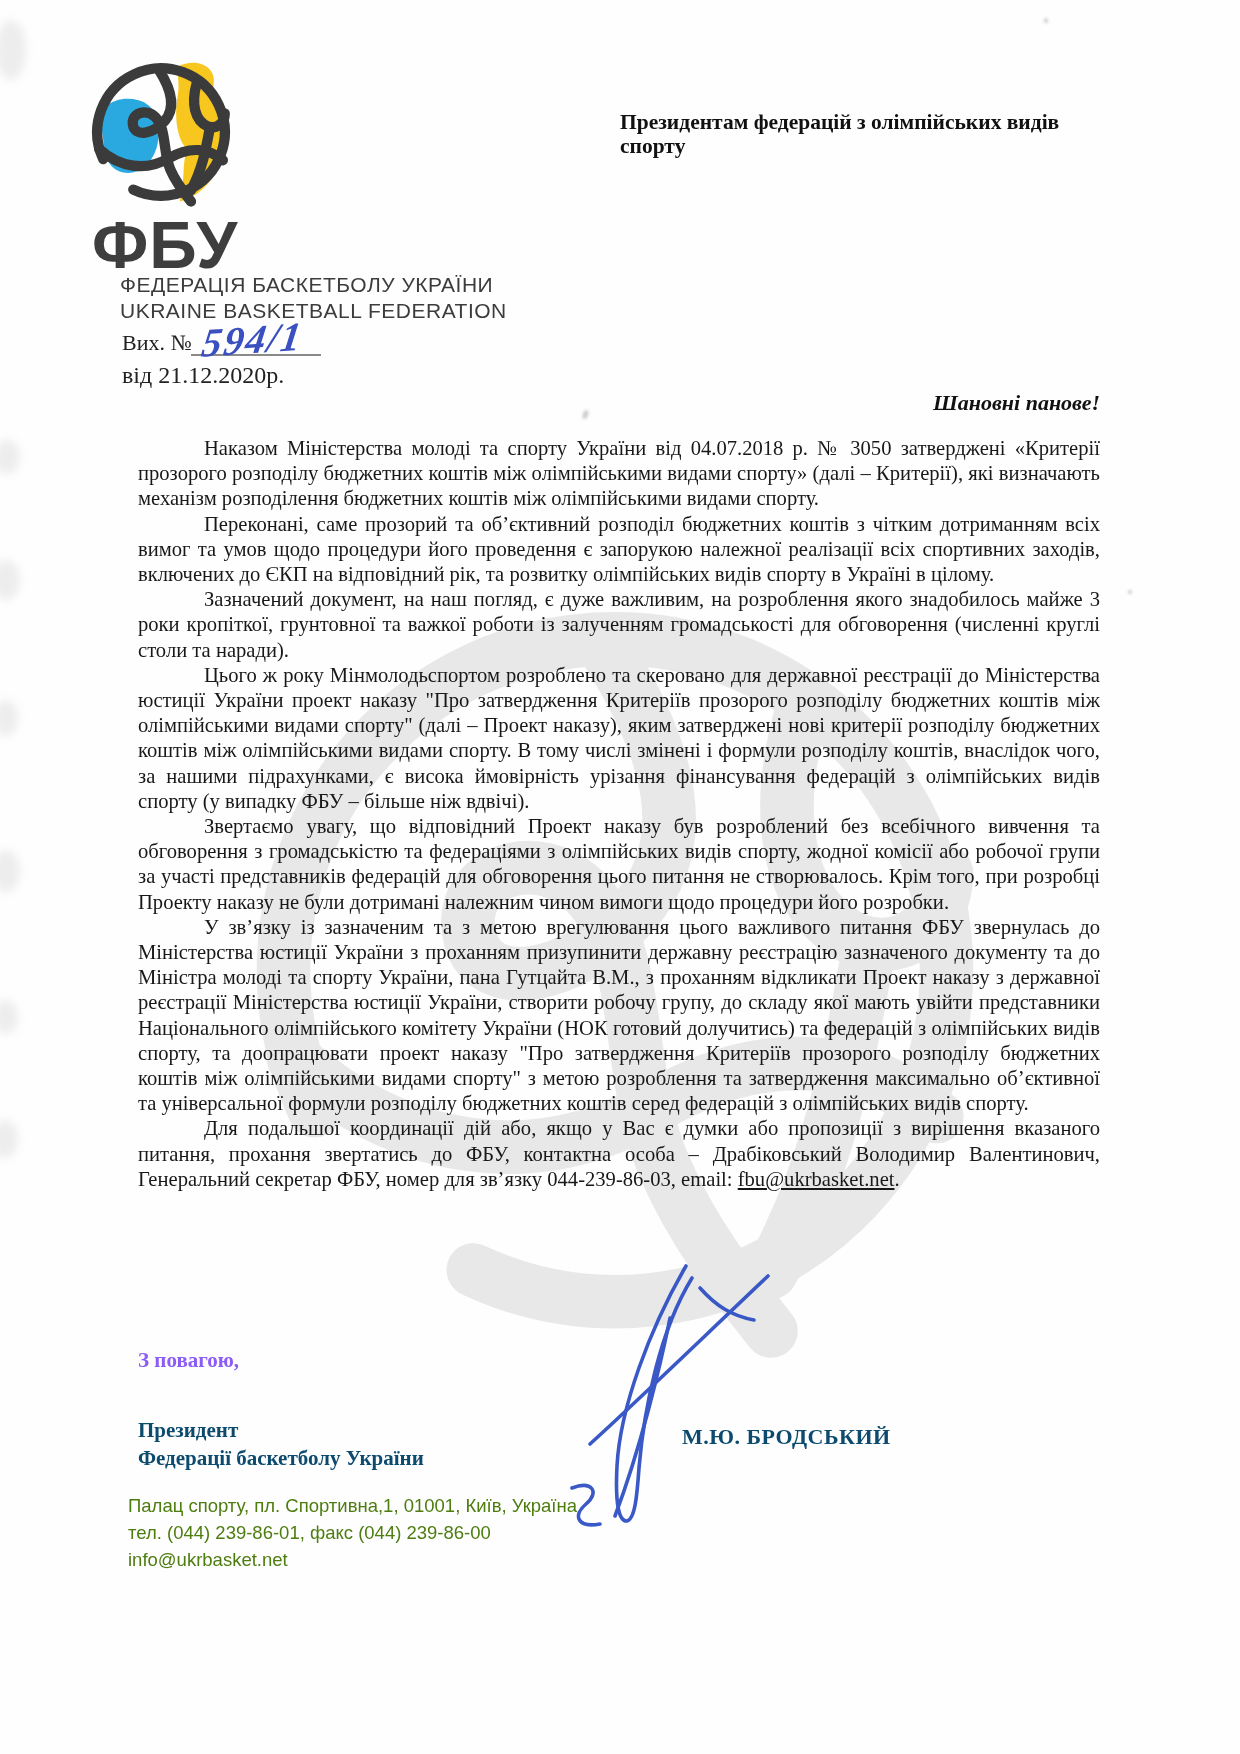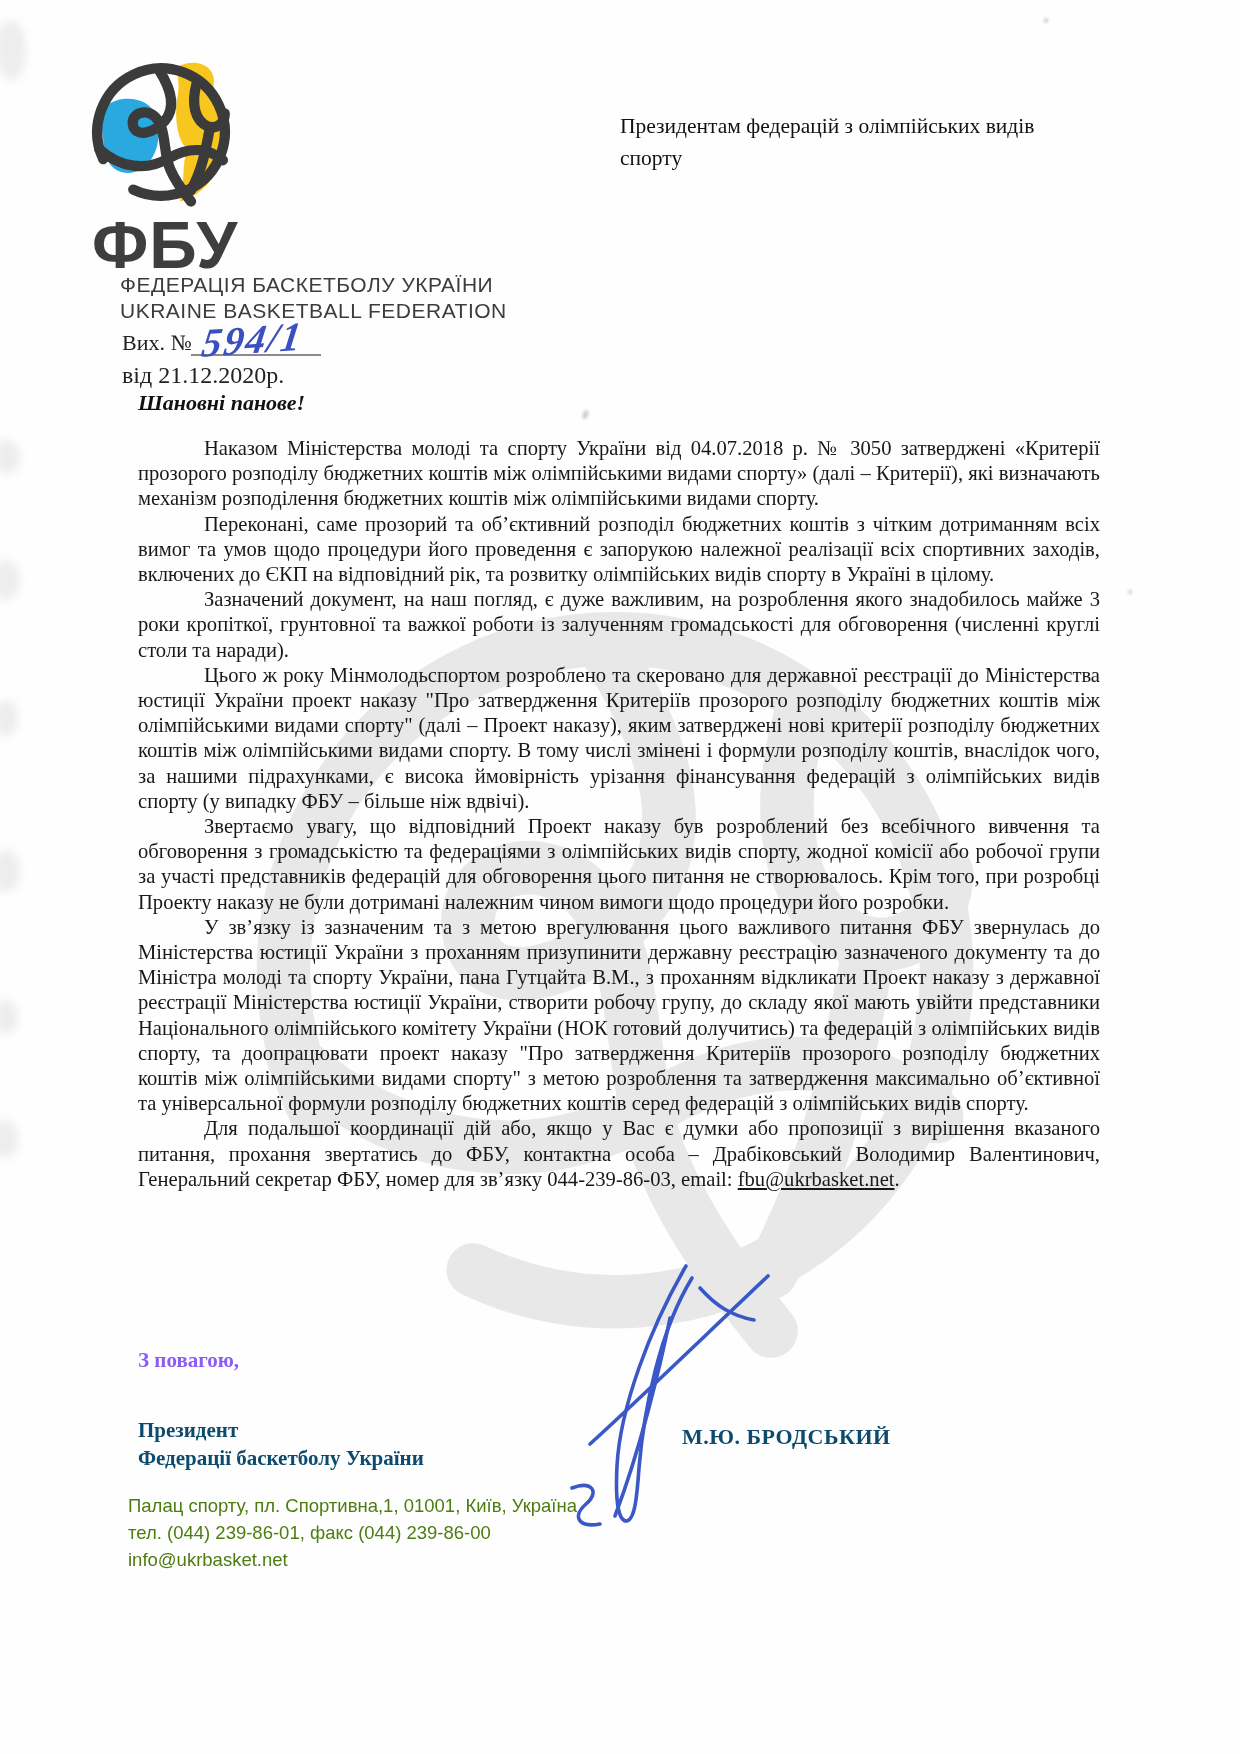--- a/index.html
+++ b/index.html
@@ -34,28 +34,28 @@
   .ref-number{
     position:absolute;left:80px;top:-14px;
     font-style:italic;font-weight:bold;
     font-size:40px;color:#3a4fc0;
     transform:rotate(-4deg) skewX(-12deg);
     letter-spacing:2px;white-space:nowrap;
   }
   .date-line{margin-top:6px;font-size:24px;}
   .recipient{
     position:absolute;left:620px;top:110px;width:480px;
-    font-weight:normal;font-size:21.5px;line-height:32px;color:#111;
+    font-weight:bold;font-size:21.5px;line-height:24px;color:#111;
   }
   
   .watermark{position:absolute;left:225px;top:590px;opacity:.55;pointer-events:none;}
   
   .salutation{
     position:absolute;left:138px;top:390px;width:962px;
-    text-align:left;font-weight:bold;font-style:italic;font-size:22px;color:#111;
+    text-align:right;font-weight:bold;font-style:italic;font-size:22px;color:#111;
   }
   .letter-body{
     position:absolute;left:138px;top:436px;width:962px;
     font-size:20.6px;line-height:25.2px;text-align:justify;color:#181818;
   }
   .letter-body p{margin:0;text-indent:66px;}
   .email-link{color:#181818;text-decoration:underline;}
   
   .closing{position:absolute;left:138px;top:1348px;font-weight:bold;font-size:21px;color:#8b5cf6;}
   .sig-title{position:absolute;left:138px;top:1392px;font-weight:bold;font-size:21px;line-height:28px;color:#0c4a6e;margin-top:24px;}

